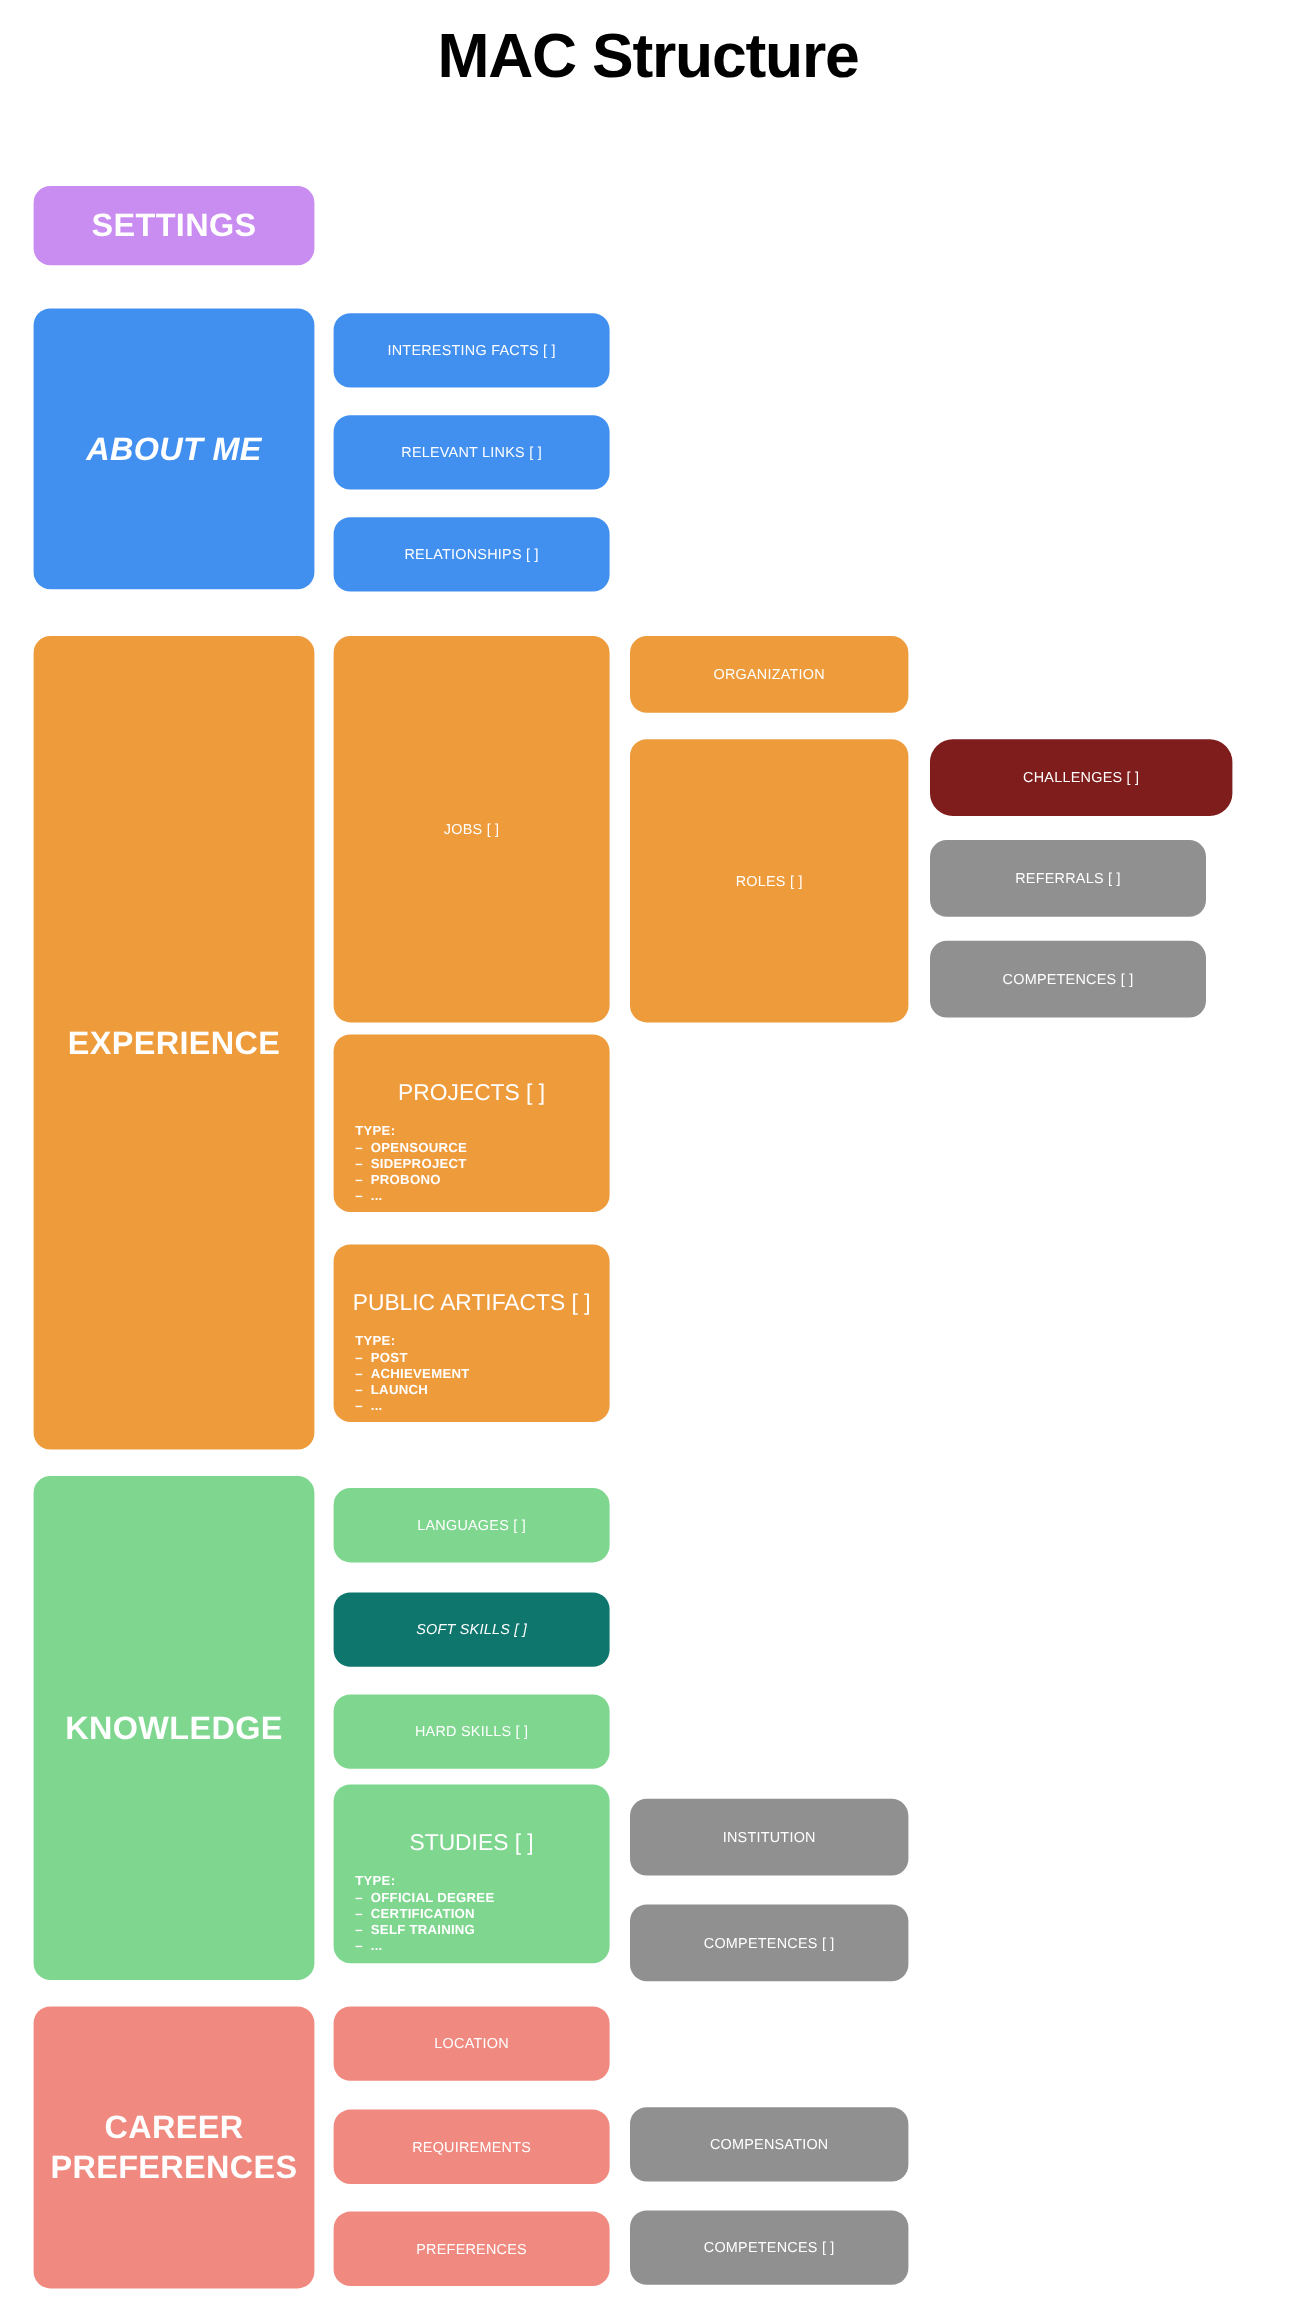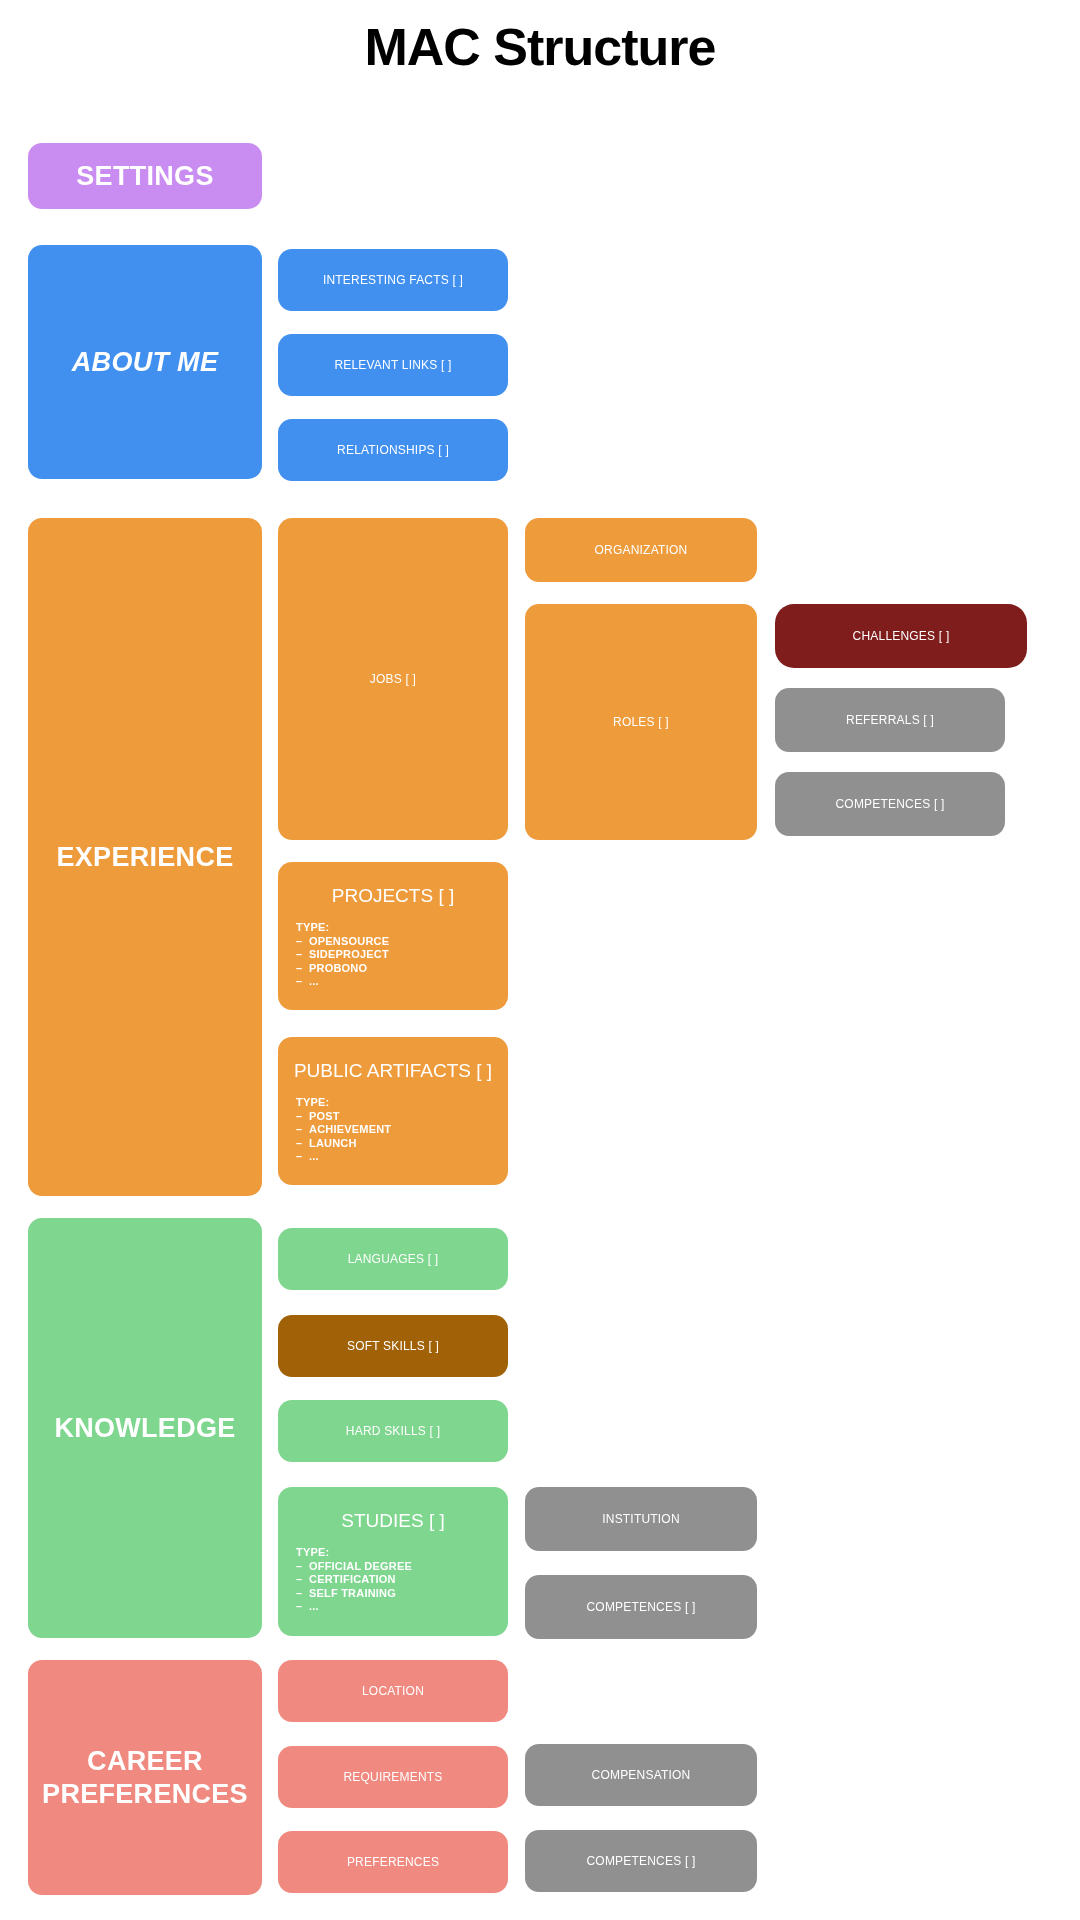--- a/index.html
+++ b/index.html
@@ -36,20 +36,21 @@
     border-radius: 14px;
     color: #ffffff;
     box-sizing: border-box;
     display: flex;
     flex-direction: column;
     align-items: center;
   }
   
   .box.center {
     justify-content: center;
+    margin-top: 12px;
   }
   .box .label {
     display: block;
     text-align: center;
     width: 100%;
     line-height: 1.22;
   }
   
   .cat .label {
     font-size: 27px;
@@ -58,21 +59,21 @@
   }
   
   .sub .label {
     font-size: 12px;
     font-weight: normal;
     letter-spacing: 0.2px;
   }
   
   .box.listed {
     justify-content: flex-start;
-    padding-top: 22px;
+    padding-top: 38px;
   }
   .box.listed .label {
     font-size: 19px;
     margin-bottom: 14px;
   }
   .typelist {
     width: 100%;
     padding-left: 18px;
     box-sizing: border-box;
     font-size: 11px;
@@ -175,21 +176,21 @@
   </div>
 
   <div class="box cat center" style="left:28px; top:1218px; width:234px; height:420px; background:#7ed68f;">
     <span class="label">KNOWLEDGE</span>
   </div>
 
   <div class="box sub center" style="left:278px; top:1228px; width:230px; height:62px; background:#7ed68f;">
     <span class="label">LANGUAGES [ ]</span>
   </div>
 
-  <div class="box sub center" style="left:278px; top:1315px; width:230px; height:62px; background:#a16207;">
+  <div class="box sub center" style="left:278px; top:1315px; width:230px; height:62px; background:#0f766e;font-style:italic;">
     <span class="label">SOFT SKILLS [ ]</span>
   </div>
 
   <div class="box sub center" style="left:278px; top:1400px; width:230px; height:62px; background:#7ed68f;">
     <span class="label">HARD SKILLS [ ]</span>
   </div>
 
   <div class="box listed" style="left:278px; top:1487px; width:230px; height:149px; background:#7ed68f;">
     <span class="label">STUDIES [ ]</span>
     <div class="typelist">

